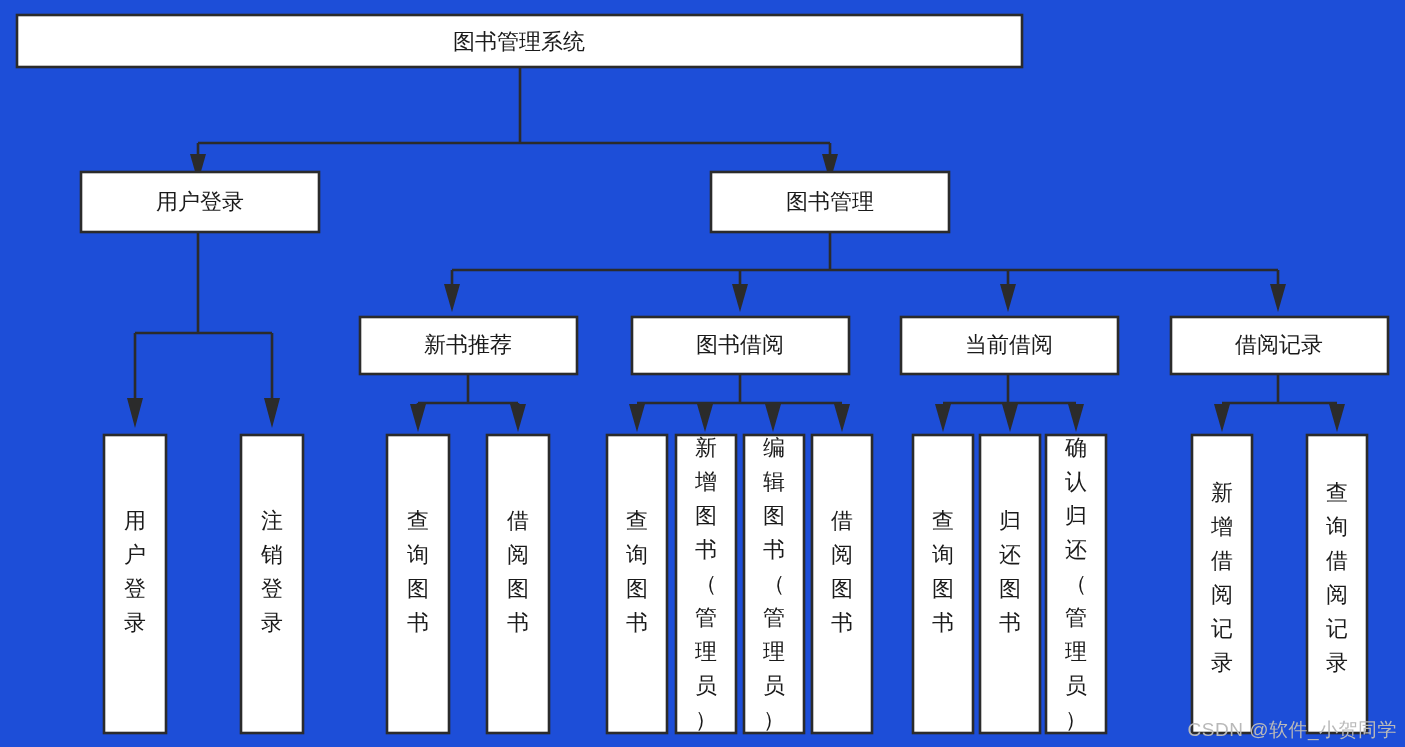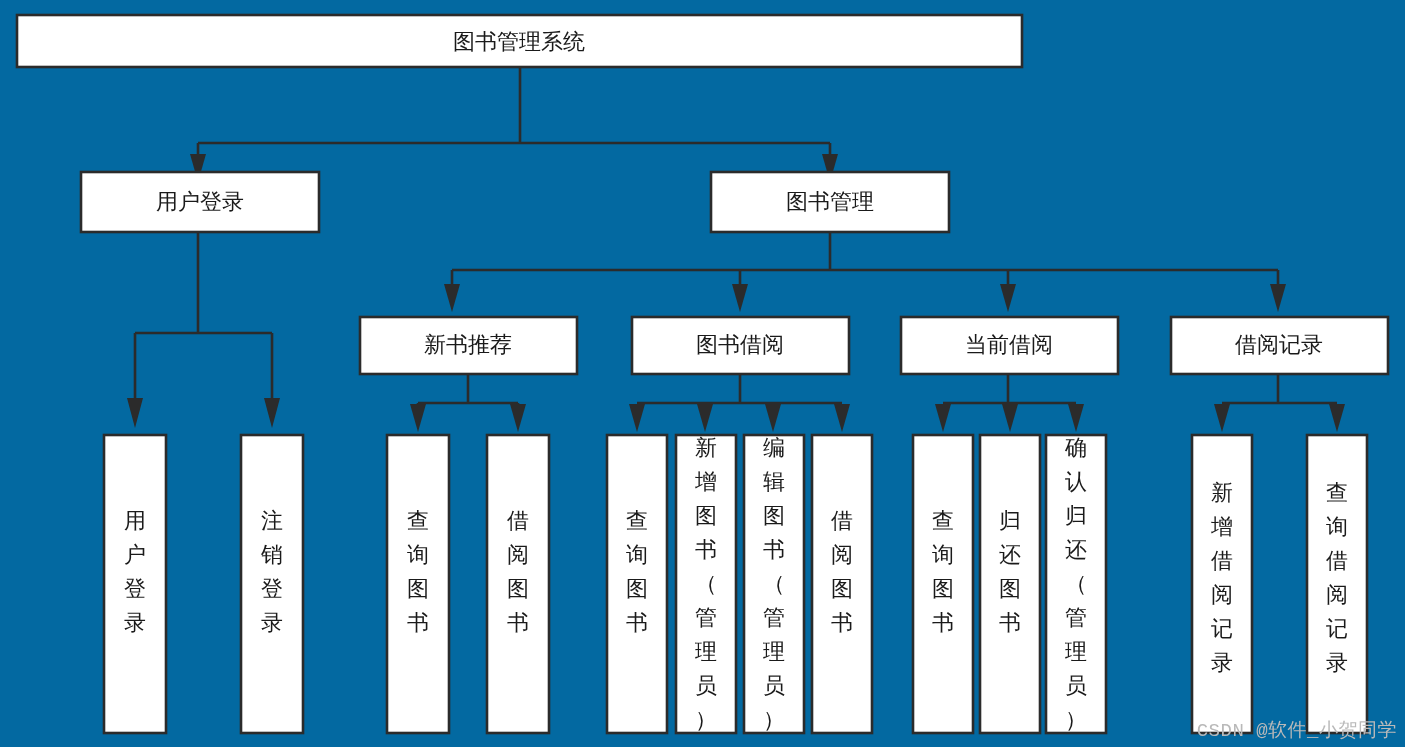--- a/index.html
+++ b/index.html
@@ -11,21 +11,21 @@
   body {
     font-family: "DejaVu Sans", "Liberation Sans", sans-serif;
     width: 1405px;
     height: 747px;
     overflow: hidden;
   }
   #diagram-root {
     position: relative;
     width: 1405px;
     height: 747px;
-    background: #0369a1;
+    background: #1d4ed8;
   }
   svg#tree-svg {
     position: absolute;
     left: 0;
     top: 0;
     width: 1405px;
     height: 747px;
     display: block;
   }
   .node-box {
@@ -54,21 +54,21 @@
   .node-label-v {
     font-family: "DejaVu Sans", "Liberation Sans", sans-serif;
     font-size: 22px;
     fill: #1a1a1a;
     text-anchor: middle;
   }
   .watermark-text {
     position: absolute;
     right: 8px;
     bottom: 4px;
-    font-family: Liberation Mono, monospace;
+    font-family: Liberation Sans, sans-serif;
     font-size: 19px;
     color: #b9b9b9;
     letter-spacing: 0.5px;
     white-space: nowrap;
     user-select: none;
     margin-top: 37px;
   }
 </style>
 </head>
 <body>

